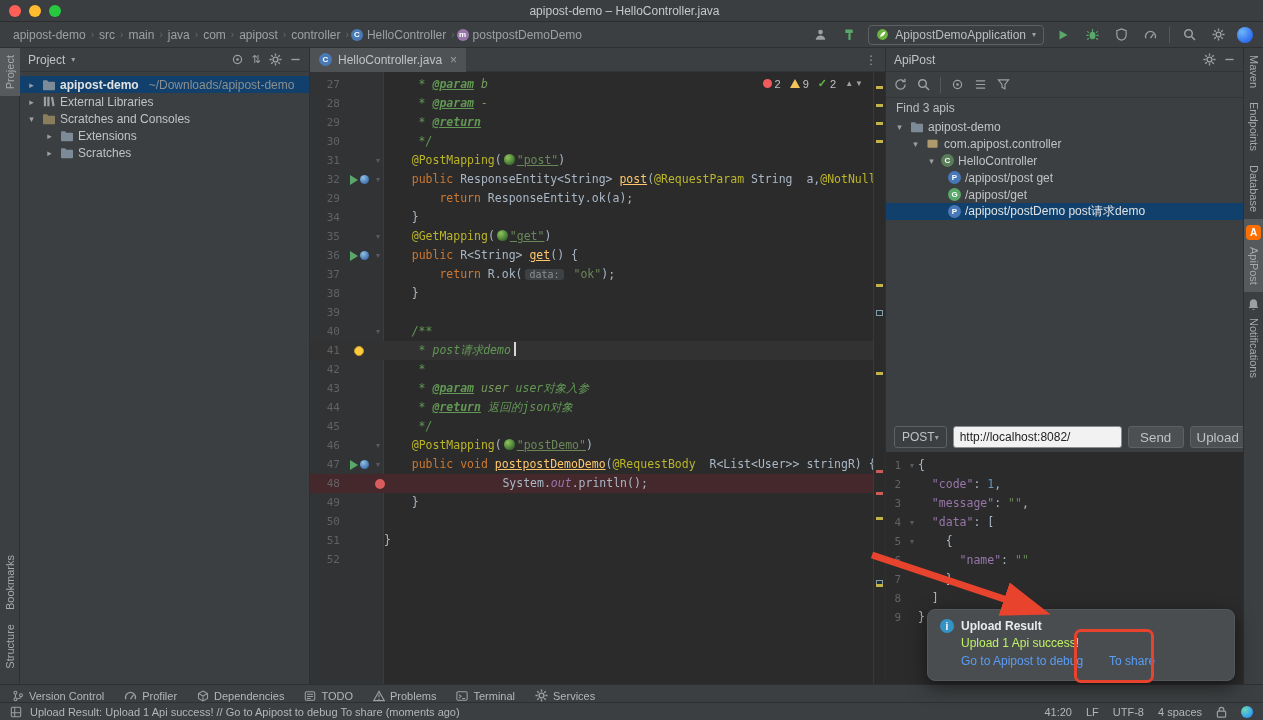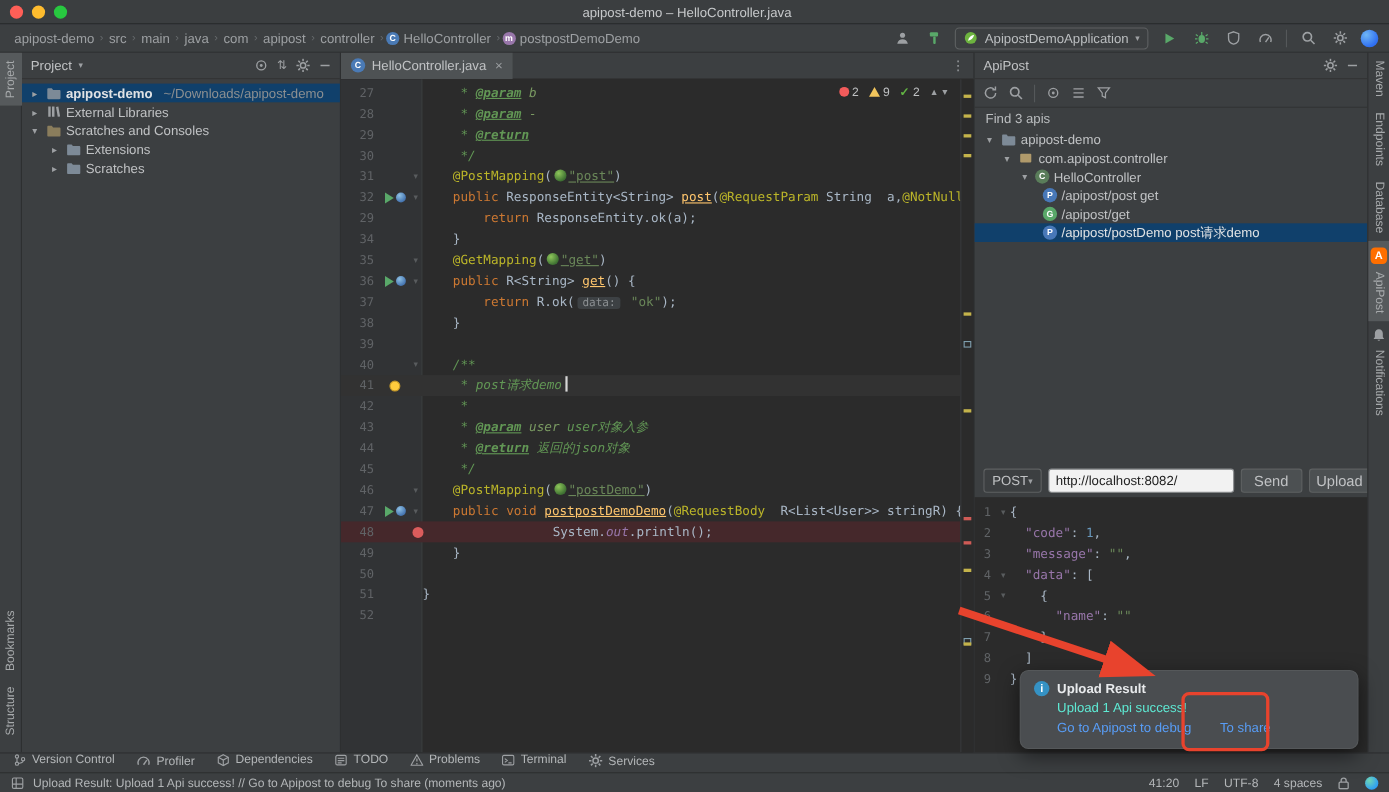--- a/index.html
+++ b/index.html
@@ -112,31 +112,31 @@
   .json-editor { height:232px; background:#2b2b2b; position:relative; overflow:hidden; flex:none; padding-top:4px; }
   .json-editor .ln { width:20px; padding-right:5px; }
   .json-editor .gut { width:0; }
   .json-editor .foldcol { width:12px; }
   .tok-jkey { color:#9876aa; }
   .tok-jstr { color:#6a8759; }
   .tok-jnum { color:#6897bb; }
   .tok-jpun { color:#a9b7c6; }
 
   
-  .btoolbar { height:18px; background:#3c3f41; border-top:1px solid #2d2f30; display:flex; align-items:flex-start; gap:20px; padding:0 12px; flex:none; font-size:11px; color:#b3b6b8; }
+  .btoolbar { height:18px; background:#3c3f41; border-top:1px solid #2d2f30; display:flex; align-items:flex-end; gap:20px; padding:0 12px; flex:none; font-size:11px; color:#b3b6b8; }
   .btool-item { display:flex; align-items:center; gap:5px; cursor:pointer; }
   .statusbar { height:18px; background:#3c3f41; border-top:1px solid #2d2f30; display:flex; align-items:center; padding:0 10px; gap:8px; flex:none; font-size:11px; color:#b3b6b8; }
   .sb-right { margin-left:auto; display:flex; align-items:center; gap:14px; }
 
   
   .notif { position:absolute; left:927px; top:609px; width:308px; height:72px; background:#4a4d50; border:1px solid #55585a; border-radius:8px; box-shadow:0 6px 18px rgba(0,0,0,.5); padding:9px 12px; z-index:20; }
   .notif-title-row { display:flex; align-items:center; gap:7px; }
   .info-ic { width:14px; height:14px; border-radius:50%; background:#3592c4; color:#fff; font-size:10px; font-weight:bold; display:flex; align-items:center; justify-content:center; font-style:normal; }
   .notif-title { color:#e8eaec; font-weight:bold; }
-  .notif-msg { margin:3px 0 4px 21px; color:#5eead4; }
+  .notif-msg { margin:3px 0 4px 21px; color:#bef264; }
   .notif-links { margin-left:21px; display:flex; gap:26px; }
   .notif-link { color:#589df6; cursor:pointer; }
   .anno-rect { position:absolute; left:1074px; top:629px; width:80px; height:54px; border:3px solid #e8432d; border-radius:7px; z-index:22; pointer-events:none; }
   .anno-arrow { position:absolute; left:858px; top:543px; z-index:21; pointer-events:none; }
 
   svg { display:block; }
 </style>
 </head>
 <body>
 

